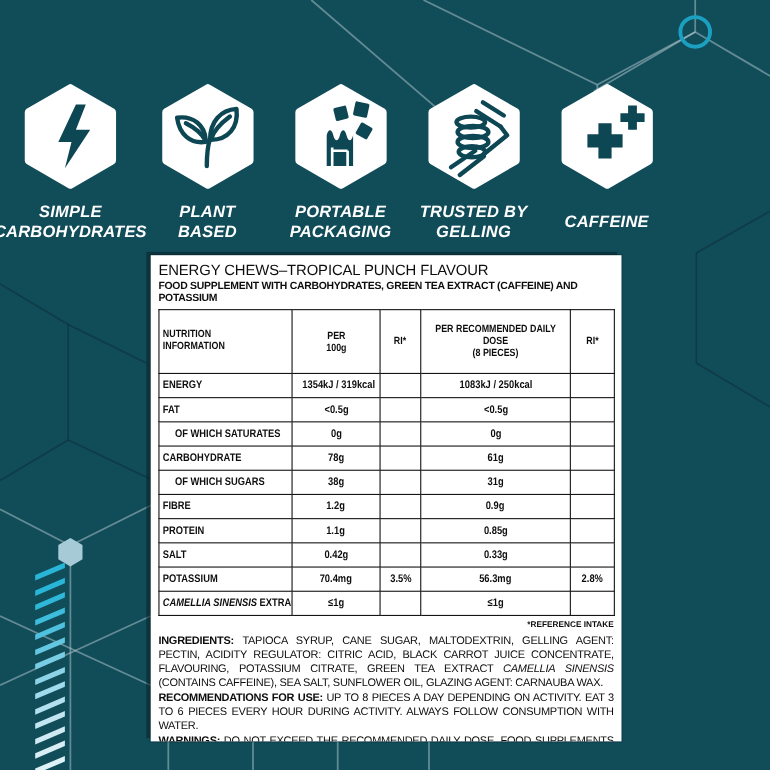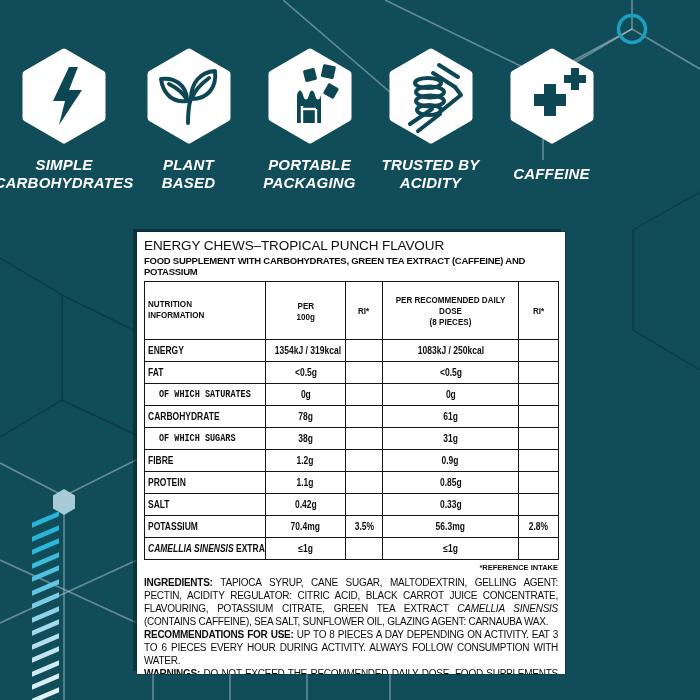--- a/index.html
+++ b/index.html
@@ -5,21 +5,21 @@
   html,body{margin:0;padding:0;background:#0a2a32;}
   #screen{position:relative;width:700px;height:700px;background:#114c59;overflow:hidden;
           font-family:"Liberation Sans",sans-serif;}
   .deco{position:absolute;left:0;top:0;}
 
   
   .stripes{position:absolute;left:32px;top:517px;width:27px;}
   .stripe{height:5px;margin-bottom:8.5px;transform:skewY(-23deg);}
 
   
-  .features{position:absolute;top:48px;left:0;width:612px;display:flex;justify-content:center;}
+  .features{position:absolute;top:76px;left:0;width:612px;display:flex;justify-content:center;}
   .feature{width:128px;display:flex;flex-direction:column;align-items:center;}
   .ficon svg{display:block;}
   .hexbg{fill:#ffffff;stroke:#ffffff;stroke-width:7;stroke-linejoin:round;}
   .glyph-f{fill:#0e4754;}
   .glyph-s{fill:none;stroke:#0e4754;stroke-width:4;stroke-linecap:round;stroke-linejoin:round;}
   .feature-label{margin-top:9px;height:42px;display:flex;align-items:center;justify-content:center;
     text-align:center;color:#ffffff;font-weight:bold;font-style:italic;font-size:15px;
     line-height:1.22;white-space:pre-line;letter-spacing:.2px;}
 
   
@@ -30,21 +30,21 @@
   .panel-subtitle{font-size:9.5px;font-weight:bold;letter-spacing:-.25px;margin-top:2px;}
 
   table.nut{border-collapse:collapse;table-layout:fixed;width:414px;margin-top:4px;}
   table.nut col.c1{width:121px}table.nut col.c2{width:80px}table.nut col.c3{width:37px}
   table.nut col.c4{width:136px}table.nut col.c5{width:40px}
   table.nut th,table.nut td{border:1px solid #151515;padding:0 3px;overflow:hidden;}
   table.nut th{height:38px;font-size:9.5px;font-weight:bold;text-align:center;vertical-align:middle;white-space:pre-line;}
   table.nut th.h-left{text-align:left;vertical-align:bottom;padding-bottom:19px;}
   table.nut td{height:21px;font-size:10px;font-weight:bold;text-align:center;}
   table.nut td.lab{text-align:left;}
-  table.nut td.lab.indent{padding-left:14px;font-family:Liberation Mono, monospace;}
+  table.nut td.lab.indent{padding-left:14px;}
   .cx{display:inline-block;white-space:nowrap;transform:scaleX(.85);transform-origin:50% 50%;}
   .cxl{display:inline-block;white-space:nowrap;transform:scaleX(.85);transform-origin:0 50%;}
   .sci{font-style:italic;}
 
   .footnote{width:414px;text-align:right;font-size:7.5px;font-weight:bold;margin:3px 0 4px;}
 
   .paras{width:414px;font-size:10px;line-height:1.3;letter-spacing:-.25px;text-align:justify;}
   .paras p{margin:0;}
   .paras .lead{font-weight:bold;}
   .paras .ital{font-style:italic;}
@@ -157,21 +157,21 @@
               <ellipse cx="40" cy="35" rx="13" ry="5"></ellipse>
               <ellipse cx="42" cy="44" rx="14" ry="5.5"></ellipse>
               <ellipse cx="42" cy="53" rx="14" ry="5.5"></ellipse>
               <ellipse cx="41" cy="62" rx="12" ry="5"></ellipse>
               <path d="M22 76 L44 61"></path>
               <path d="M30 83 L52 66"></path>
             </g>
           </svg>
         </div>
         <div class="feature-label">TRUSTED BY
-ACIDITY</div>
+GELLING</div>
       </div>
       <div class="feature">
         <div class="ficon">
           <svg width="86" height="96" viewBox="0 0 86 96">
             <path class="hexbg" d="M43 4 L81 26 V70 L43 92 L5 70 V26 Z"></path>
             <g class="glyph-f">
               <path d="M25 46 H35 V36 H47 V46 H57 V58 H47 V68 H35 V58 H25 Z"></path>
               <path d="M55 27 H62 V20 H70 V27 H77 V35 H70 V42 H62 V35 H55 Z"></path>
             </g>
           </svg>

